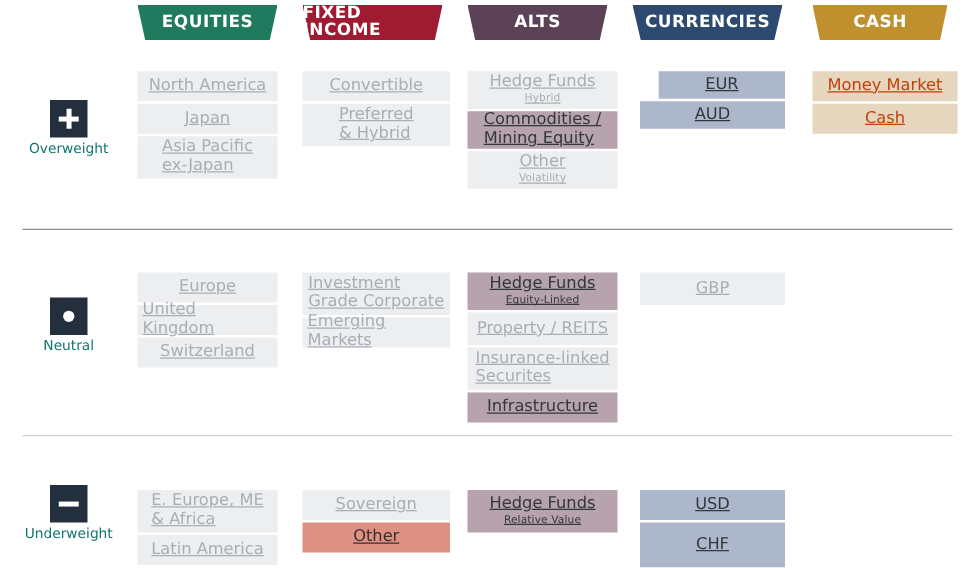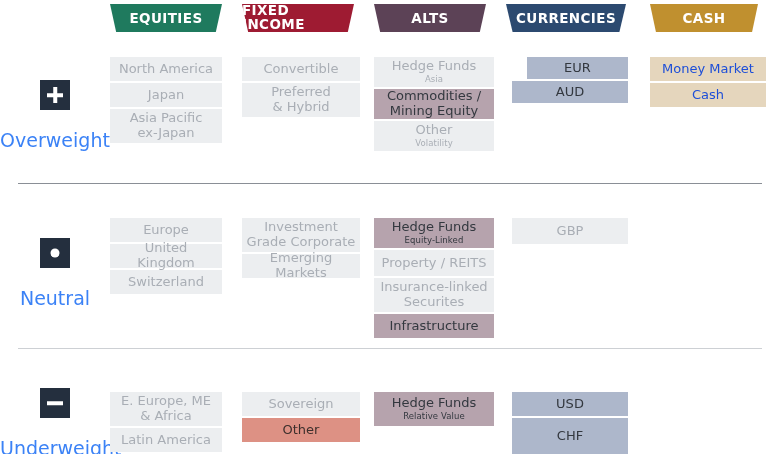--- a/index.html
+++ b/index.html
@@ -81,43 +81,44 @@
     position: absolute;
     left: 50%;
     top: 50%;
     width: 9px;
     height: 9px;
     border-radius: 50%;
     background: #ffffff;
     transform: translate(-50%, -50%);
   }
   .row-label-text {
-    margin-top: 19px;
-    font-size: 19px;
-    color: #3b82f6;
+    margin-top: 2px;
+    font-size: 11px;
+    color: #0f766e;
     white-space: nowrap;
   }
 
   
   .stack {
     position: absolute;
   }
   .cell {
     box-sizing: border-box;
     display: flex;
     flex-direction: column;
     align-items: center;
     justify-content: center;
-    text-align: center;
+    text-align: left;
     margin-bottom: 2px;
     padding: 3px 4px;
     font-size: 13px;
     line-height: 1.12;
     background: #eceef0;
     color: #a9aeb5;
+    text-decoration: underline;
   }
   .cell:last-child { margin-bottom: 0; }
   .cell .sub {
     font-size: 8.5px;
     line-height: 1.25;
     margin-top: 1px;
     letter-spacing: 0.1px;
   }
   .cell .main { display: block; }
 
@@ -125,21 +126,21 @@
   .tone-alt-hi {
     background: #b6a3ad;
     color: #33383f;
   }
   .tone-ccy {
     background: #adb7cb;
     color: #33383f;
   }
   .tone-cash {
     background: #e5d6bd;
-    color: #1d4ed8;
+    color: #c2410c;
   }
   .tone-fi-hi {
     background: #dd9184;
     color: #3d2f2c;
   }
 
   
   .divider {
     position: absolute;
     left: 18px;
@@ -190,21 +191,21 @@
       <div class="cell" style="height: 24px;">
         <span class="main">Convertible</span>
       </div>
       <div class="cell" style="height: 34px;">
         <span class="main">Preferred<br>&amp; Hybrid</span>
       </div>
     </div>
     <div class="stack" style="left: 374px; width: 120px; top: 57px;">
       <div class="cell" style="height: 30px;">
         <span class="main">Hedge Funds</span>
-        <span class="sub">Asia</span>
+        <span class="sub">Hybrid</span>
       </div>
       <div class="cell tone-alt-hi" style="height: 30px;">
         <span class="main">Commodities /<br>Mining Equity</span>
       </div>
       <div class="cell" style="height: 30px;">
         <span class="main">Other</span>
         <span class="sub">Volatility</span>
       </div>
     </div>
     <div class="stack" style="left: 512px; width: 116px; top: 57px;">

